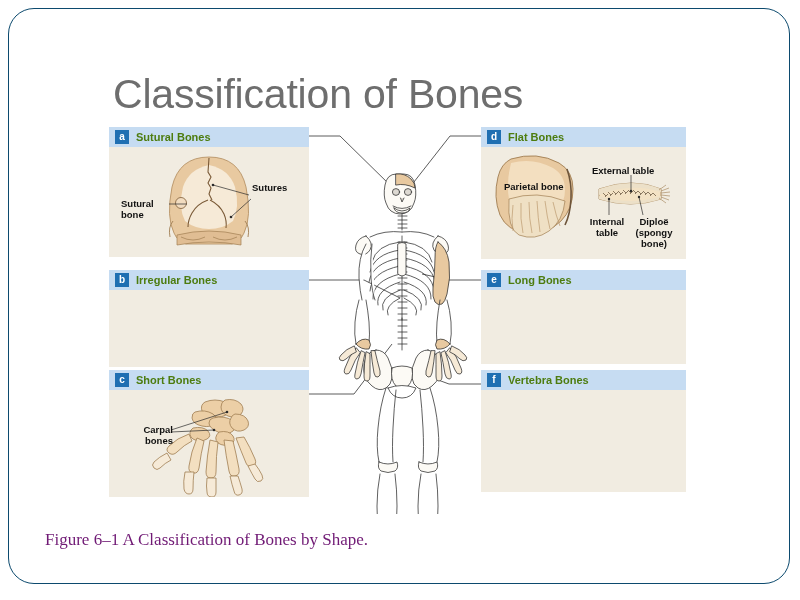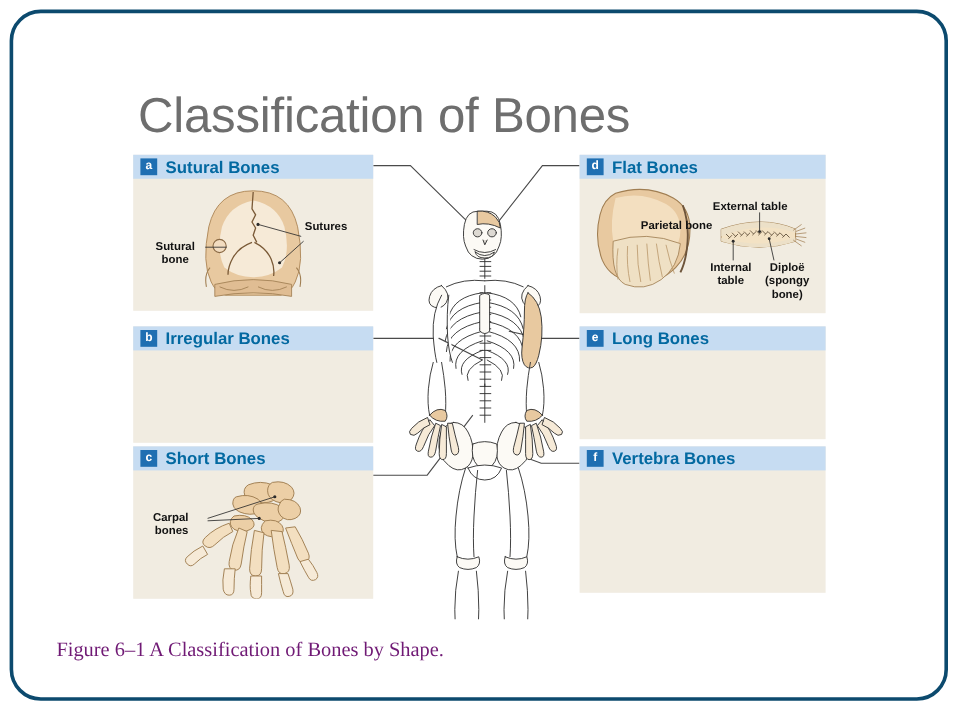--- a/index.html
+++ b/index.html
@@ -15,21 +15,21 @@
   }
 
   
   #slide {
     position: absolute;
     left: 8px;
     top: 8px;
     width: 782px;
     height: 576px;
     background: #ffffff;
-    border: 3px solid #0c4a6e;
+    border: 1px solid #0c4a6e;
     border-radius: 26px;
     box-sizing: border-box;
     overflow: hidden;
   }
 
   
   #title {
     position: absolute;
     left: 104px;
     top: 62px;
@@ -71,23 +71,23 @@
     color: #ffffff;
     font-size: 10px;
     font-weight: bold;
     line-height: 14px;
     text-align: center;
     margin-right: 7px;
     flex: 0 0 auto;
     font-family: "Liberation Sans", sans-serif;
   }
   .panel-title {
-    font-size: 14px;
+    font-size: 11px;
     font-weight: bold;
-    color: #0369a1;
+    color: #4d7c0f;
     white-space: nowrap;
     font-family: "Liberation Sans", sans-serif;
   }
   .panel-body {
     position: relative;
     width: 100%;
     height: calc(100% - 20px);
     overflow: hidden;
   }
 
@@ -255,21 +255,21 @@
           <path d="M64 74 q-5 6 -3 16 M136 74 q5 6 3 16" fill="none" stroke="#a07e52" stroke-width="0.9"></path>
           <g stroke="#2b2b2b" stroke-width="0.7" fill="none">
             <path d="M104 38 L140 48"></path>
             <path d="M122 70 L142 52"></path>
             <path d="M78 57 L60 57"></path>
           </g>
           <circle cx="104" cy="38" r="1.3" fill="#2b2b2b"></circle>
           <circle cx="122" cy="70" r="1.3" fill="#2b2b2b"></circle>
         </svg>
         <div class="flabel" style="left:143px;top:35px;">Sutures</div>
-        <div class="flabel" style="left:12px;top:51px;text-align:center;width:46px;">Sutural
+        <div class="flabel" style="left:12px;top:51px;text-align:left;width:46px;">Sutural
 bone</div>
       </div>
     </div>
 
     <div class="panel" id="panel-b">
       <div class="panel-head">
         <span class="badge">b</span>
         <span class="panel-title">Irregular Bones</span>
       </div>
     </div>
@@ -304,21 +304,21 @@
             <path d="M139 76 q4 8 7 13 q2 4 6 2 q3 -2 1 -6 q-3 -6 -7 -11 z"></path>
             <path d="M58 63 q-8 4 -13 9 q-3 3 0 6 q3 3 6 0 q5 -5 11 -8 z"></path>
           </g>
           <g stroke="#2b2b2b" stroke-width="0.7" fill="none">
             <path d="M118 22 L62 40"></path>
             <path d="M105 40 L62 42"></path>
           </g>
           <circle cx="118" cy="22" r="1.3" fill="#2b2b2b"></circle>
           <circle cx="105" cy="40" r="1.3" fill="#2b2b2b"></circle>
         </svg>
-        <div class="flabel" style="left:0;top:34px;text-align:right;width:46px;">Carpal
+        <div class="flabel" style="left:18px;top:34px;text-align:right;width:46px;">Carpal
 bones</div>
       </div>
 
     </div>
 
     <div class="panel" id="panel-d">
       <div class="panel-head">
         <span class="badge">d</span>
         <span class="panel-title">Flat Bones</span>
       </div>
@@ -349,21 +349,21 @@
           </g>
           <g stroke="#2b2b2b" stroke-width="0.7" fill="none">
             <path d="M150 28 L150 44"></path>
             <path d="M128 68 L128 52"></path>
             <path d="M162 68 L158 50"></path>
           </g>
           <circle cx="150" cy="44" r="1.2" fill="#2b2b2b"></circle>
           <circle cx="128" cy="52" r="1.2" fill="#2b2b2b"></circle>
           <circle cx="158" cy="50" r="1.2" fill="#2b2b2b"></circle>
         </svg>
-        <div class="flabel" style="left:23px;top:34px;margin-left:28px;">Parietal bone</div>
+        <div class="flabel" style="left:23px;top:34px;">Parietal bone</div>
         <div class="flabel" style="left:111px;top:18px;">External table</div>
         <div class="flabel" style="left:105px;top:69px;text-align:center;width:42px;">Internal
 table</div>
         <div class="flabel" style="left:150px;top:69px;text-align:center;width:46px;">Diploë
 (spongy
 bone)</div>
       </div>
     </div>
 
     <div class="panel" id="panel-e">

